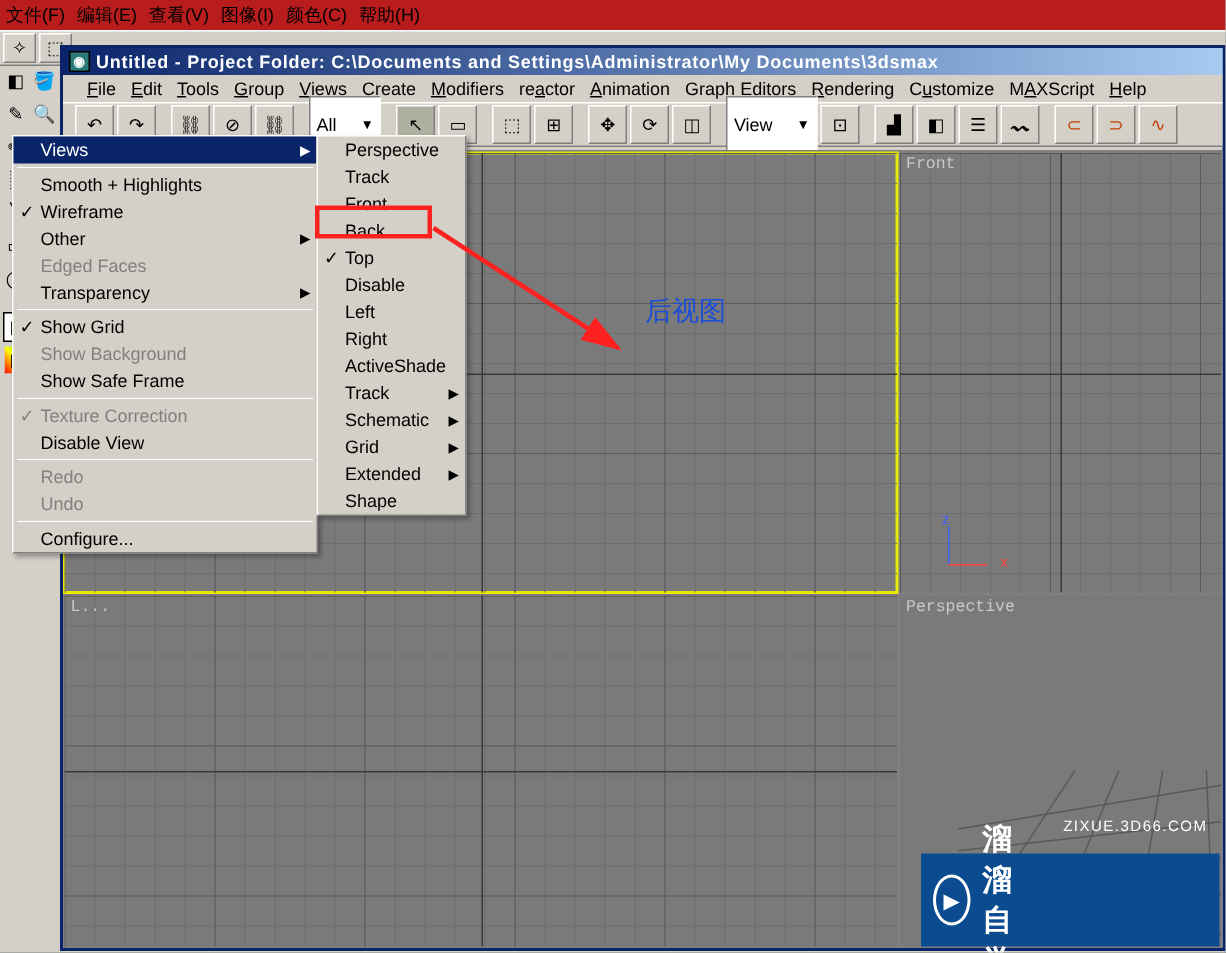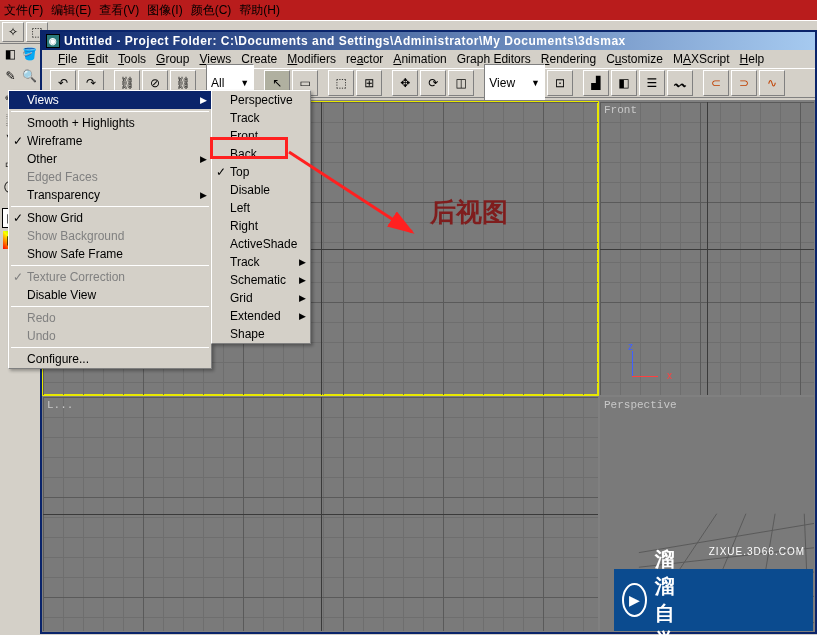--- a/index.html
+++ b/index.html
@@ -51,21 +51,21 @@
 .ctx-item .arrow { position: absolute; right: 4px; font-size: 9px; }
 .ctx-sep { height: 1px; background: #808080; border-bottom: 1px solid #fff; margin: 2px 2px; }
 
 .ctx-main { left: 8px; top: 90px; width: 204px; }
 .ctx-sub { left: 211px; top: 90px; width: 100px; }
 
 .red-box { position: absolute; left: 210px; top: 137px; width: 78px; height: 22px; border: 3px solid #ff2020; z-index: 50; pointer-events: none; }
 
 .red-arrow { position: absolute; left: 287px; top: 147px; z-index: 49; pointer-events: none; }
 
-.red-text { position: absolute; left: 430px; top: 195px; color: #7f1d1d; font-size: 26px; font-family: "SimSun"; z-index: 48; font-weight: bold; }
+.red-text { position: absolute; left: 430px; top: 195px; color: #1d4ed8; font-size: 18px; font-family: "SimSun"; z-index: 48; }
 
 .watermark { position: absolute; right: 4px; bottom: 4px; width: 199px; height: 62px; background: #0b4b8f; color: #fff; display: flex; align-items: center; padding: 0 8px; gap: 8px; z-index: 60; }
 .watermark .wicon { width: 34px; height: 34px; border: 2px solid #fff; border-radius: 50%; display: flex; align-items: center; justify-content: center; font-size: 14px; }
 .watermark .wtxt { display: flex; flex-direction: row; }
 .watermark .wt1 { font-size: 20px; font-weight: bold; font-family: "SimHei"; }
 .watermark .wt2 { font-size: 10px; letter-spacing: 1px; margin-left: 34px; }
 
 .persp-lines { position: absolute; inset: 0; pointer-events:none; }
 </style>
 </head>

